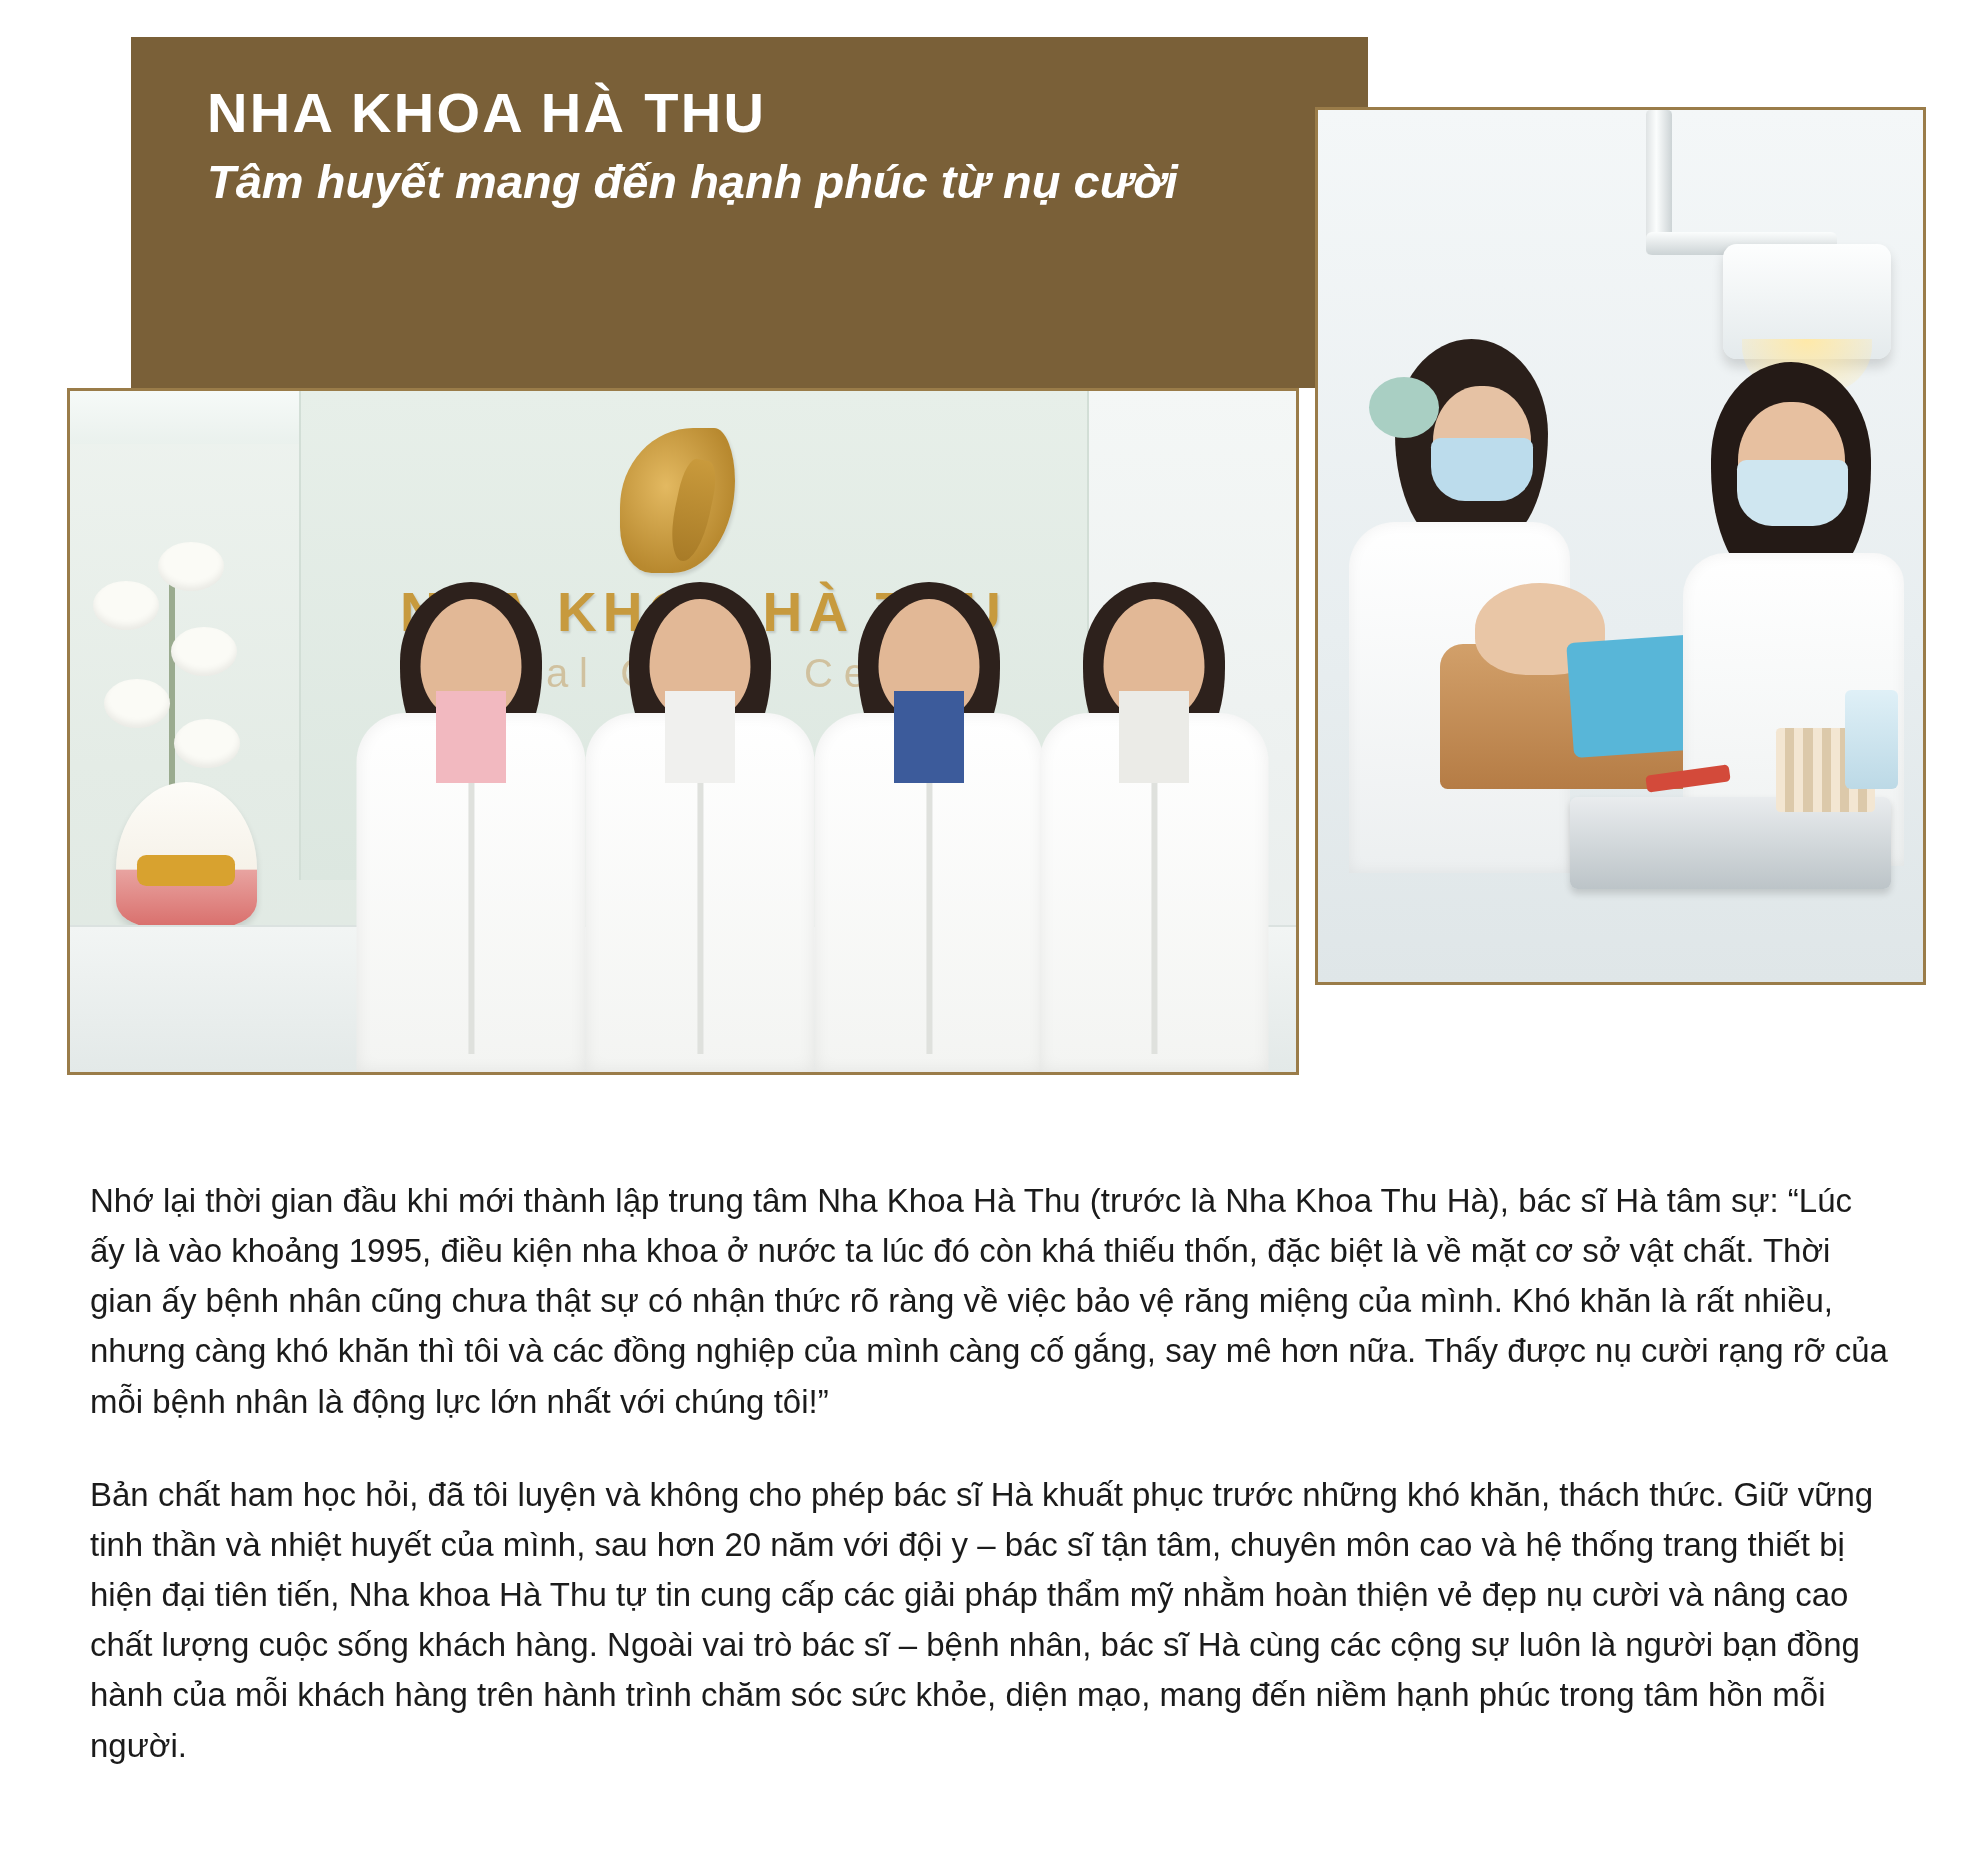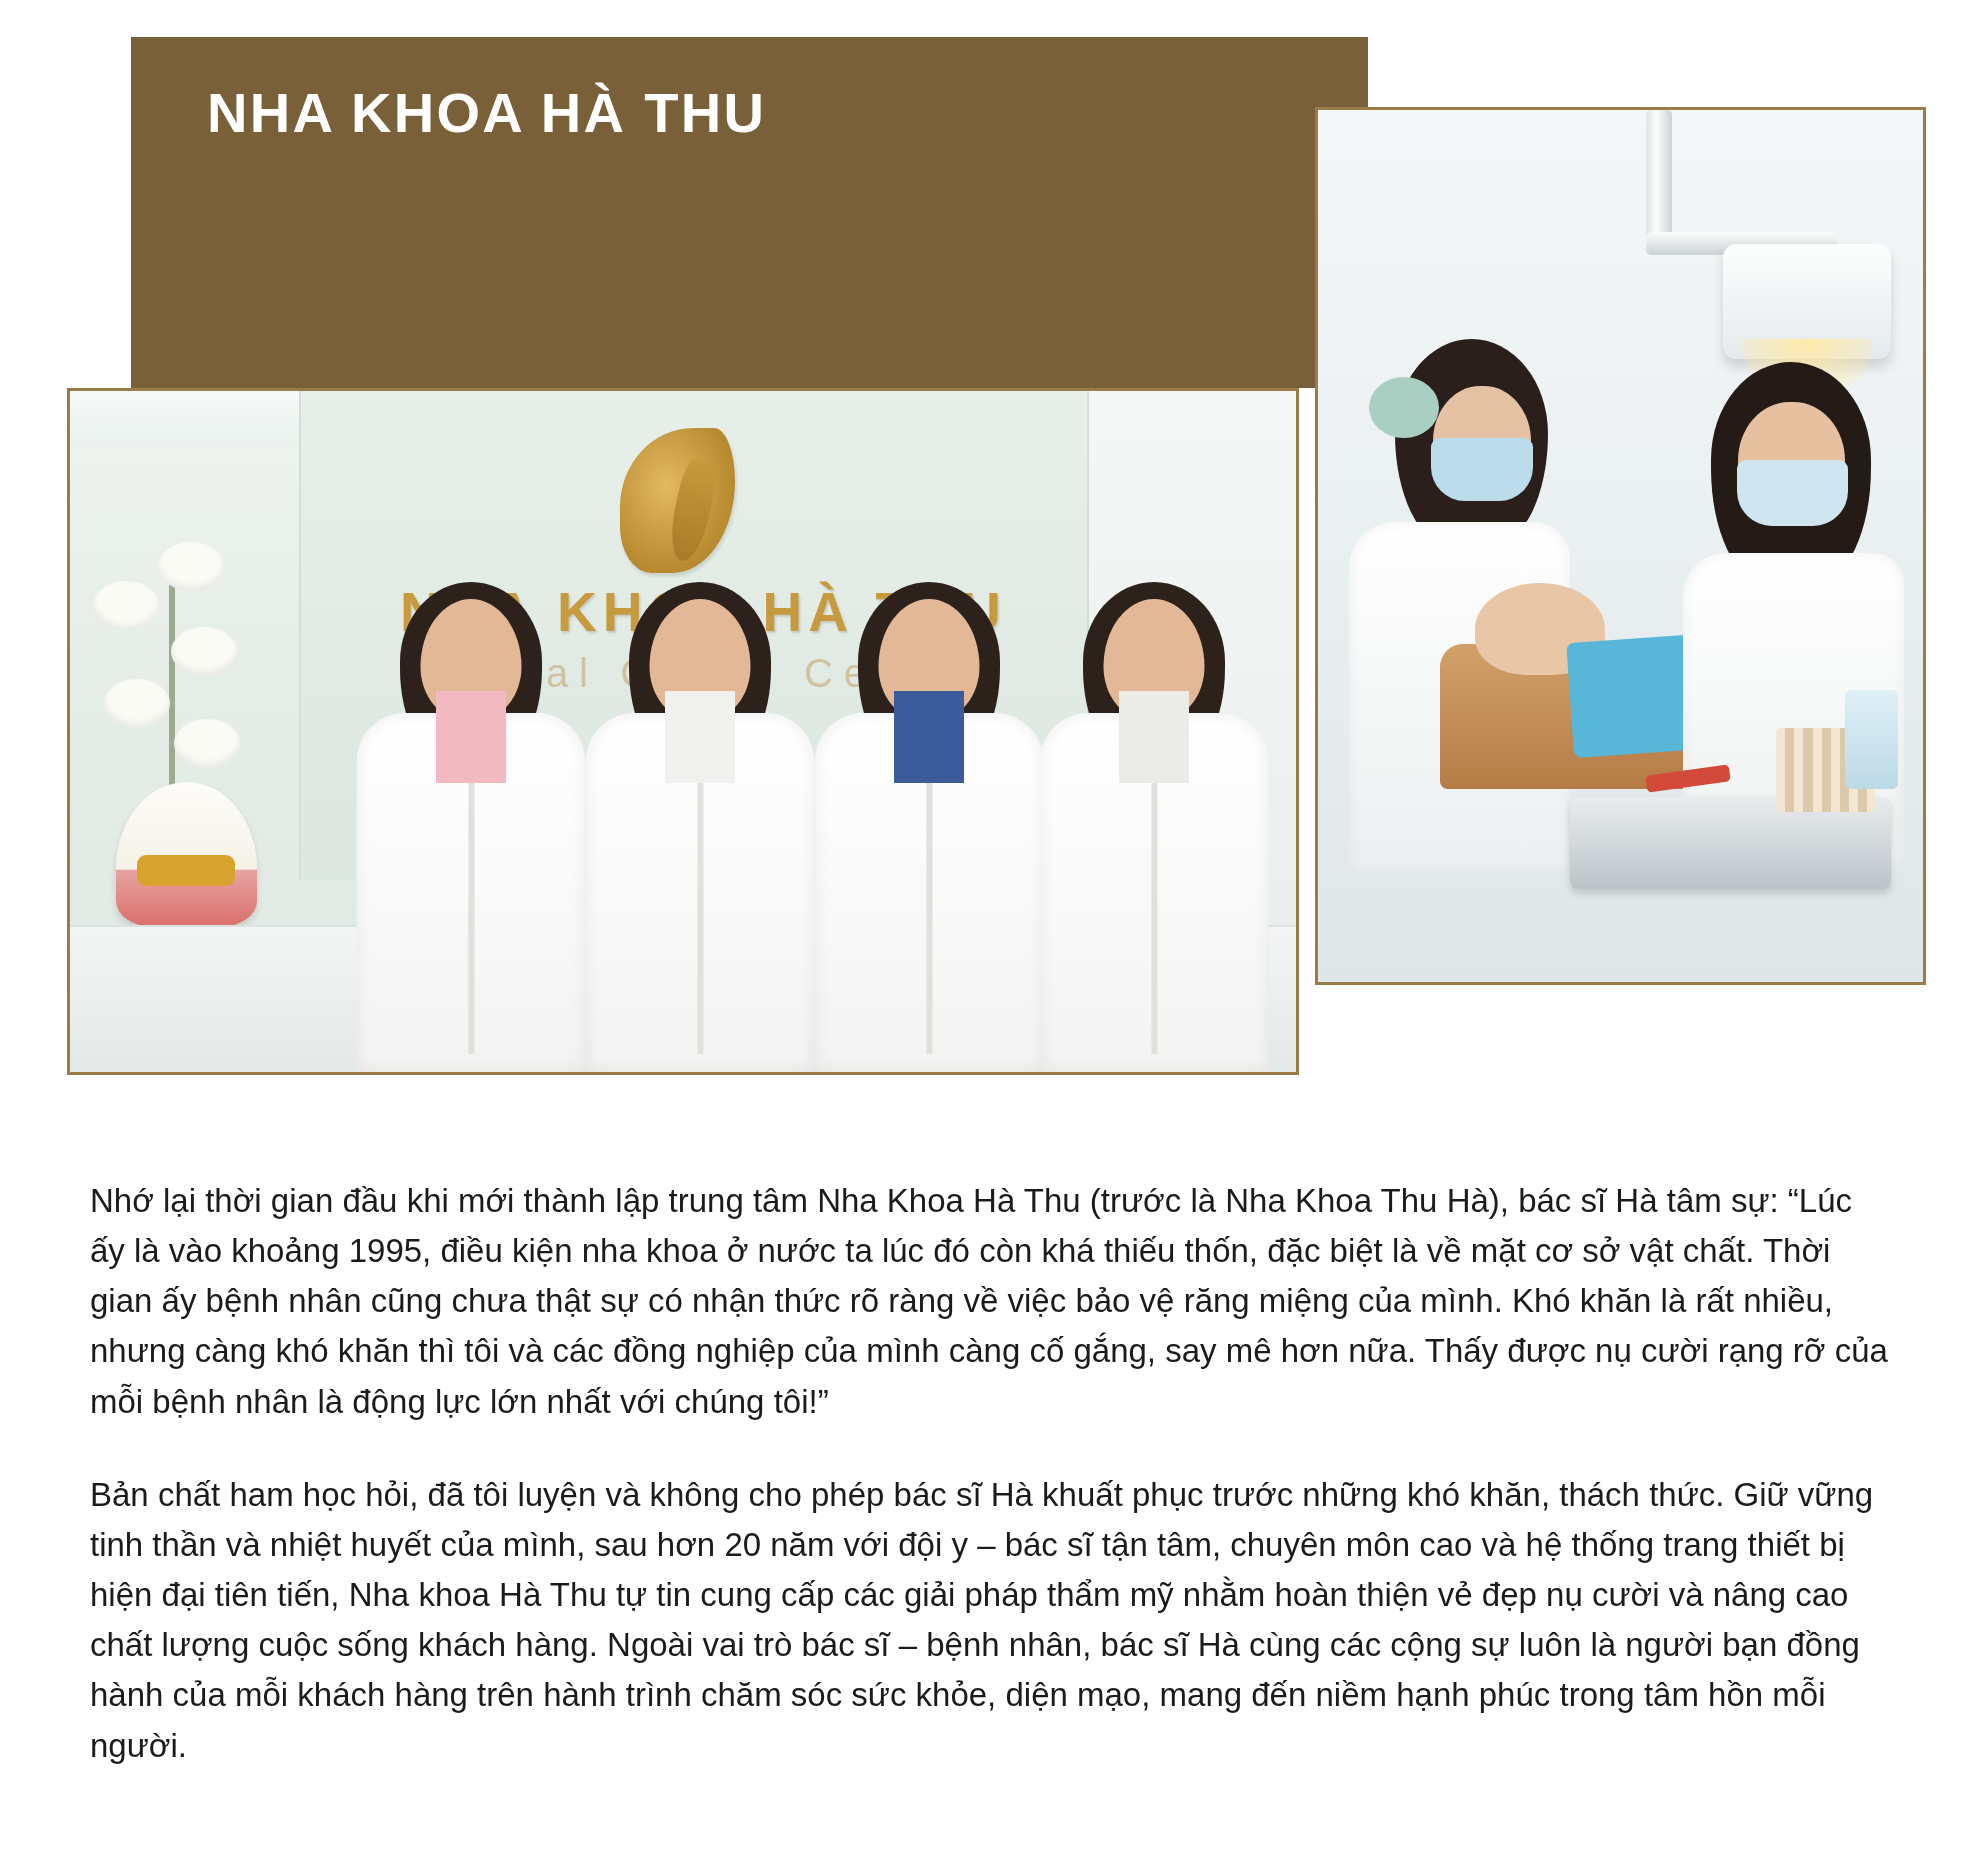--- a/index.html
+++ b/index.html
@@ -406,20 +406,21 @@
       <div class="tray"></div>
       <div class="shade-guide"></div>
       <div class="bottle"></div>
       <div class="syringe"></div>
     </div>
   </div>
 
   <div class="title-band">
     <div class="title-inner">
       <h1 class="brand-title">NHA KHOA HÀ THU</h1>
+      <div class="brand-sub">Tâm huyết mang đến hạnh phúc từ nụ cười</div>
     </div>
   </div>
 
   <div class="photo-left">
     <div class="clinic">
       <div class="ceiling"></div>
       <div class="wall-right"></div>
       <div class="wall-panel"></div>
       <div class="logo-leaf"></div>
       <div class="logo-text">NHA KHOA HÀ THU</div>

